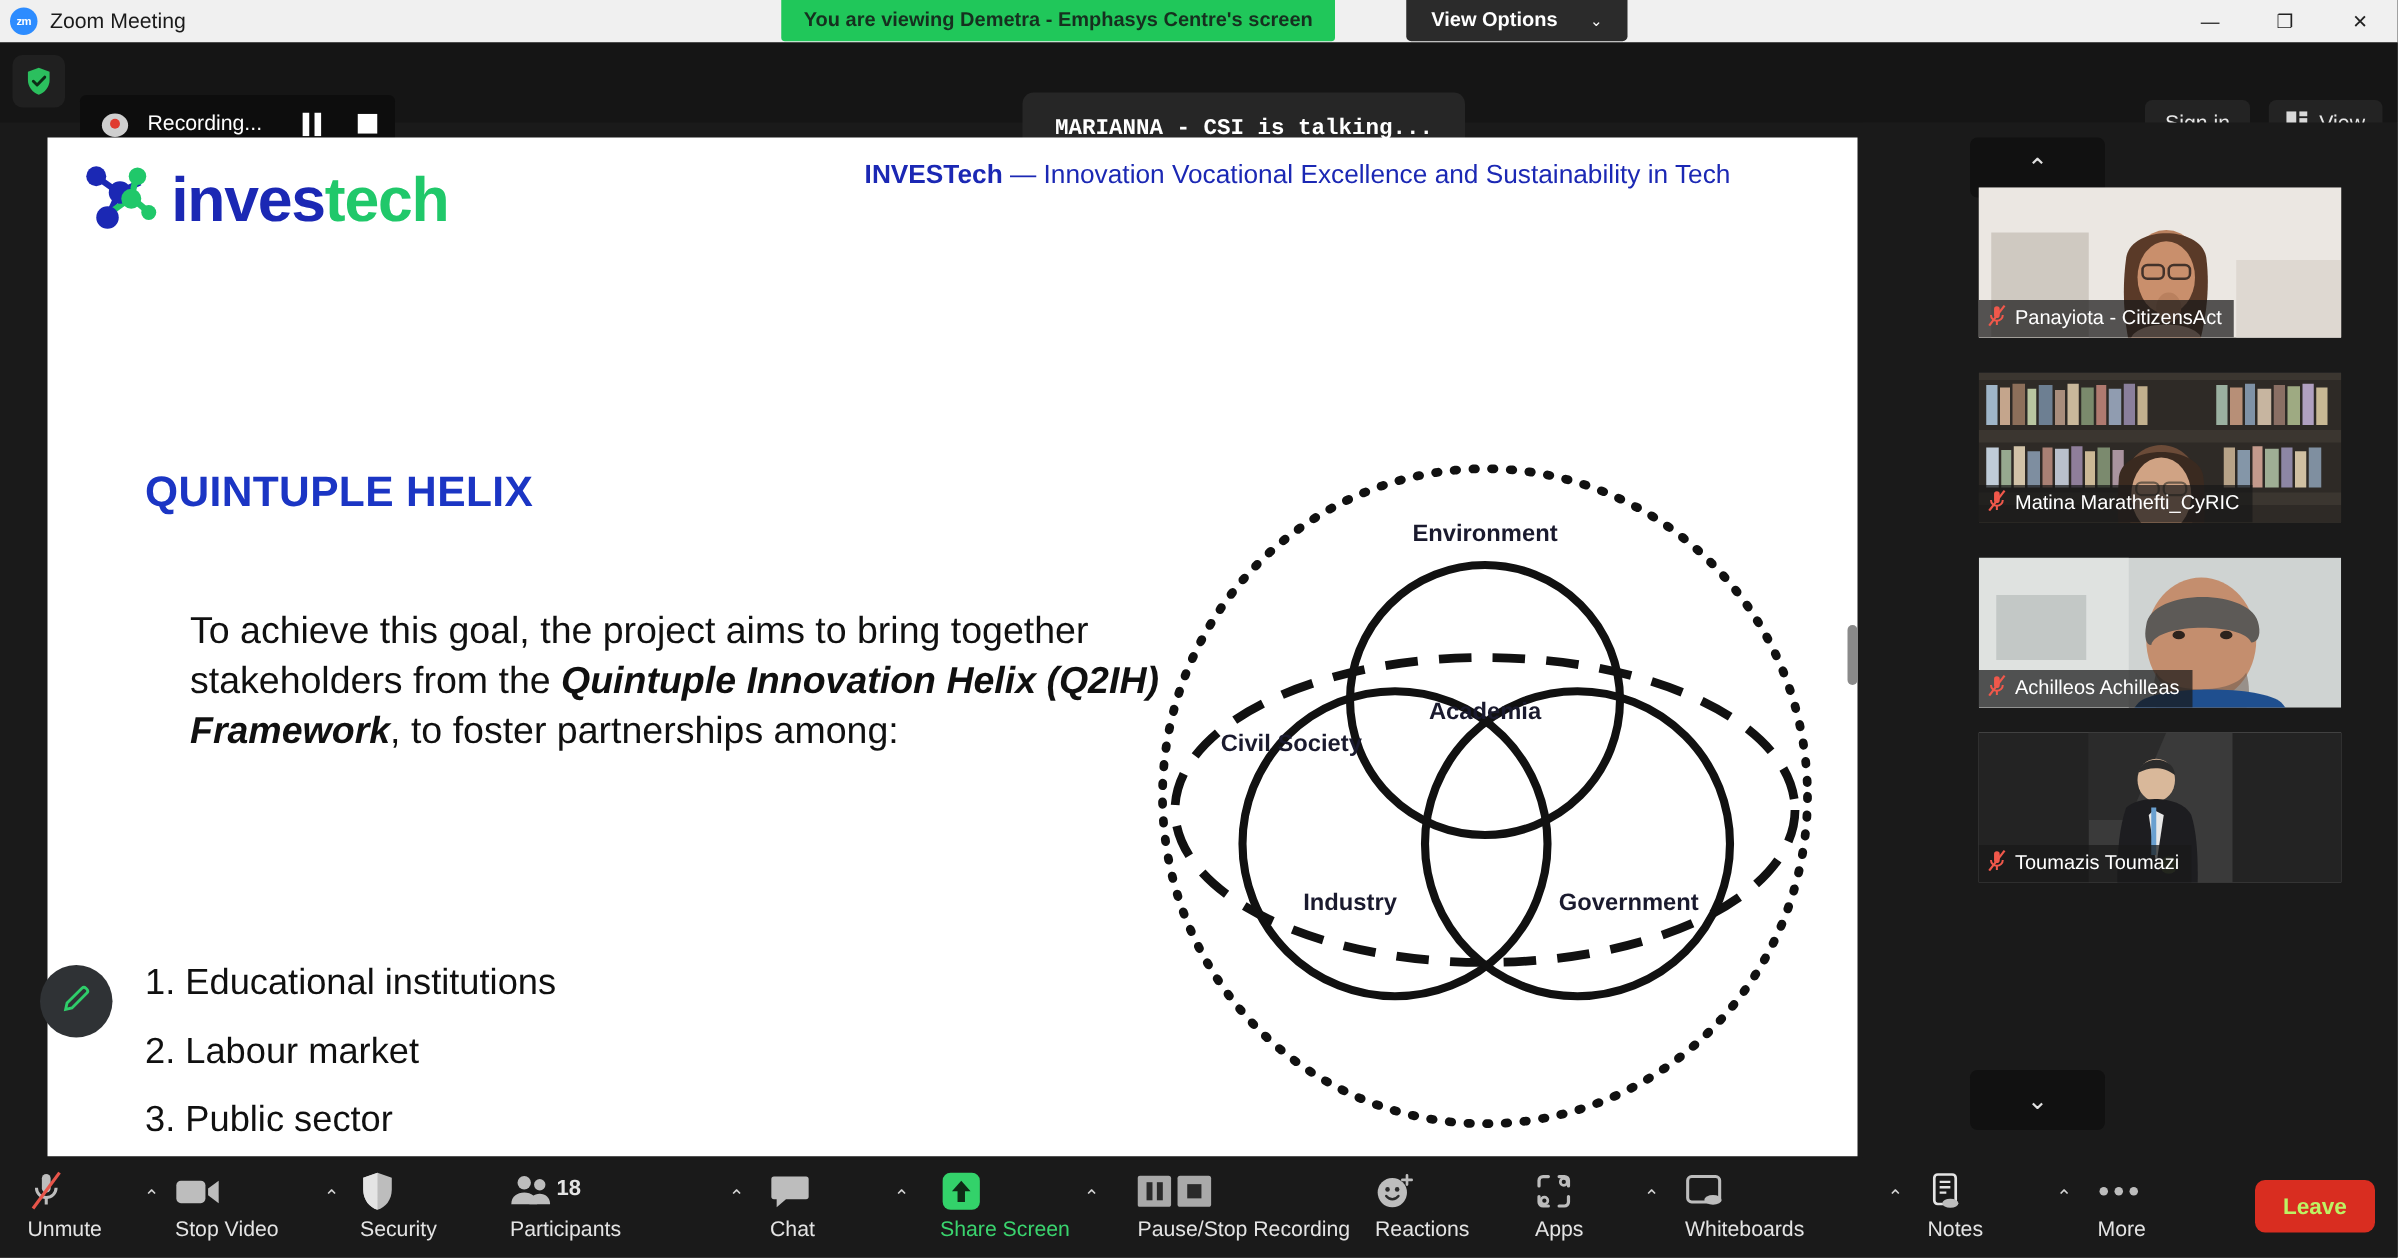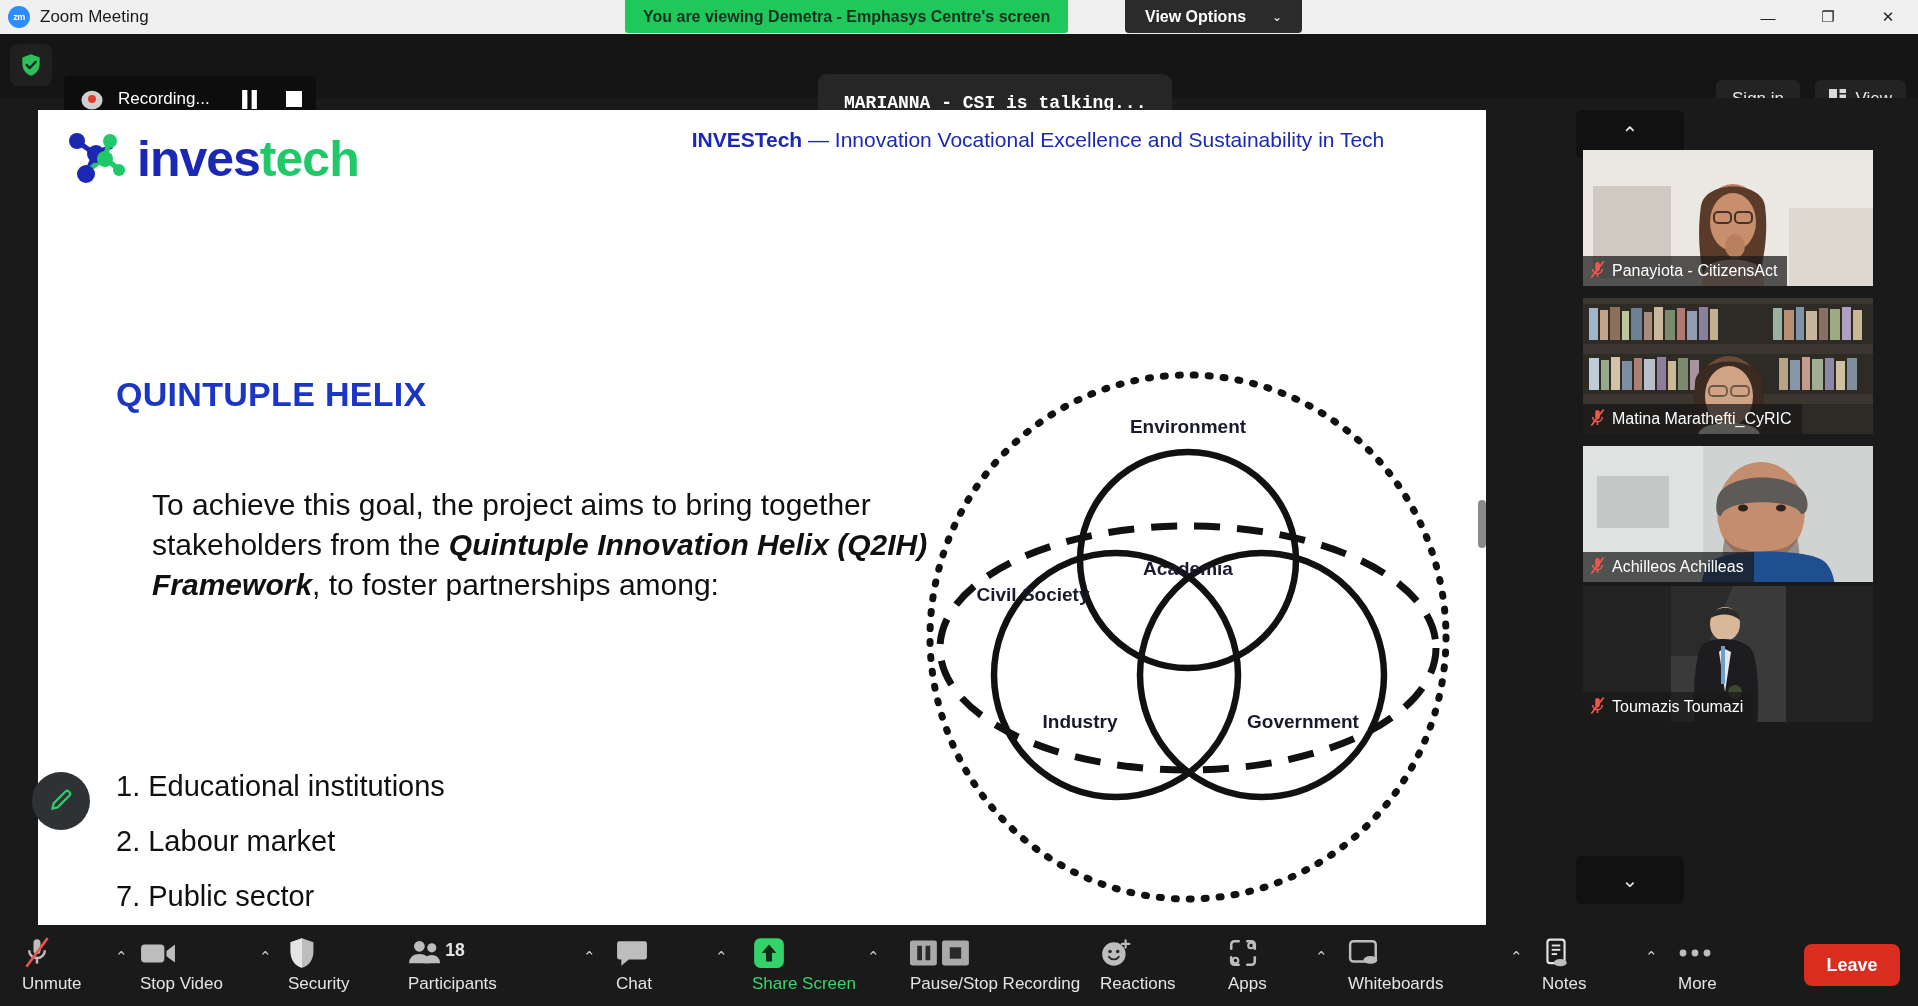--- a/index.html
+++ b/index.html
@@ -76,40 +76,40 @@
   .annot-btn{ position:absolute; left:32px; top:772px; width:58px; height:58px;
     border-radius:50%; background:#2f3235; display:flex; align-items:center;
     justify-content:center; }
 
   
   .strip{ position:absolute; left:1490px; top:98px; width:428px; height:828px;
     background:#1a1a1a; }
   .strip-arrow{ position:absolute; left:86px; width:108px; height:48px;
     background:#111; border-radius:6px; display:flex; align-items:center;
     justify-content:center; color:#e2e2e2; font-size:20px; }
-  .thumb{ position:absolute; left:93px; width:290px; height:136px;
+  .thumb{ position:absolute; left:93px; width:290px; height:120px;
     background:#2b2b2b; overflow:hidden;text-decoration:underline; }
   .thumb .name{ position:absolute; left:0; bottom:0; height:30px;
     background:rgba(25,25,25,0.72); display:flex; align-items:center;
     padding:0 10px 0 6px; gap:6px; color:#fff; font-size:16px;
     white-space:nowrap; max-width:100%; }
   .scroll-handle{ position:absolute; left:1478px; top:500px; width:8px;
     height:48px; background:#8a8a8a; border-radius:4px; }
 
   
   .toolbar{ position:absolute; left:0; bottom:0; width:1918px; height:80px;
     background:#1a1a1a; }
   .tool{ position:absolute; top:8px; height:68px; display:flex;
     flex-direction:column; align-items:flex-start; justify-content:flex-start;
     color:#e4e4e4; }
   .tool .ic{ height:38px; display:flex; align-items:center; justify-content:center; }
   .tool .lb{ font-size:17px; margin-top:2px; white-space:nowrap; }
   .caret{ position:absolute; top:22px; color:#d5d5d5; font-size:15px; }
   .leave{ position:absolute; right:18px; top:18px; width:96px; height:42px;
-    background:#d92d20; color:#ffffff; border-radius:8px; font-size:18px;
+    background:#d92d20; color:#bef264; border-radius:8px; font-size:18px;
     font-weight:bold; display:flex; align-items:center; justify-content:center; }
 </style>
 </head>
 <body>
 
 <div class="titlebar">
   <div class="tb-logo">zm</div>
   <div class="tb-title">Zoom Meeting</div>
   <div class="wbtns">
     <div class="wbtn">—</div>
@@ -205,21 +205,21 @@
     <div class="proj-title"><b>INVESTech</b><span> — Innovation Vocational Excellence and Sustainability in Tech</span></div>
   </div>
 
   <div class="hdg">QUINTUPLE HELIX</div>
 
   <div class="para"><span>To achieve this goal, the project aims to bring together stakeholders from the </span><i>Quintuple Innovation Helix (Q2IH) Framework</i><span>, to foster partnerships among:</span></div>
 
   <ul class="list">
     <li>1. Educational institutions</li>
     <li>2. Labour market</li>
-    <li>7. Public sector</li>
+    <li>3. Public sector</li>
 
   </ul>
 
   <div class="venn">
     <svg width="570" height="545" viewBox="0 0 570 545">
       <ellipse cx="285" cy="272" rx="258" ry="262" fill="none" stroke="#111" stroke-width="7" stroke-dasharray="2 13" stroke-linecap="round"></ellipse>
       <ellipse cx="285" cy="283" rx="248" ry="122" fill="none" stroke="#111" stroke-width="7" stroke-dasharray="26 17"></ellipse>
       <circle cx="285" cy="195" r="108" fill="none" stroke="#111" stroke-width="6.5"></circle>
       <circle cx="213" cy="310" r="122" fill="none" stroke="#111" stroke-width="6.5"></circle>
       <circle cx="359" cy="310" r="122" fill="none" stroke="#111" stroke-width="6.5"></circle>

